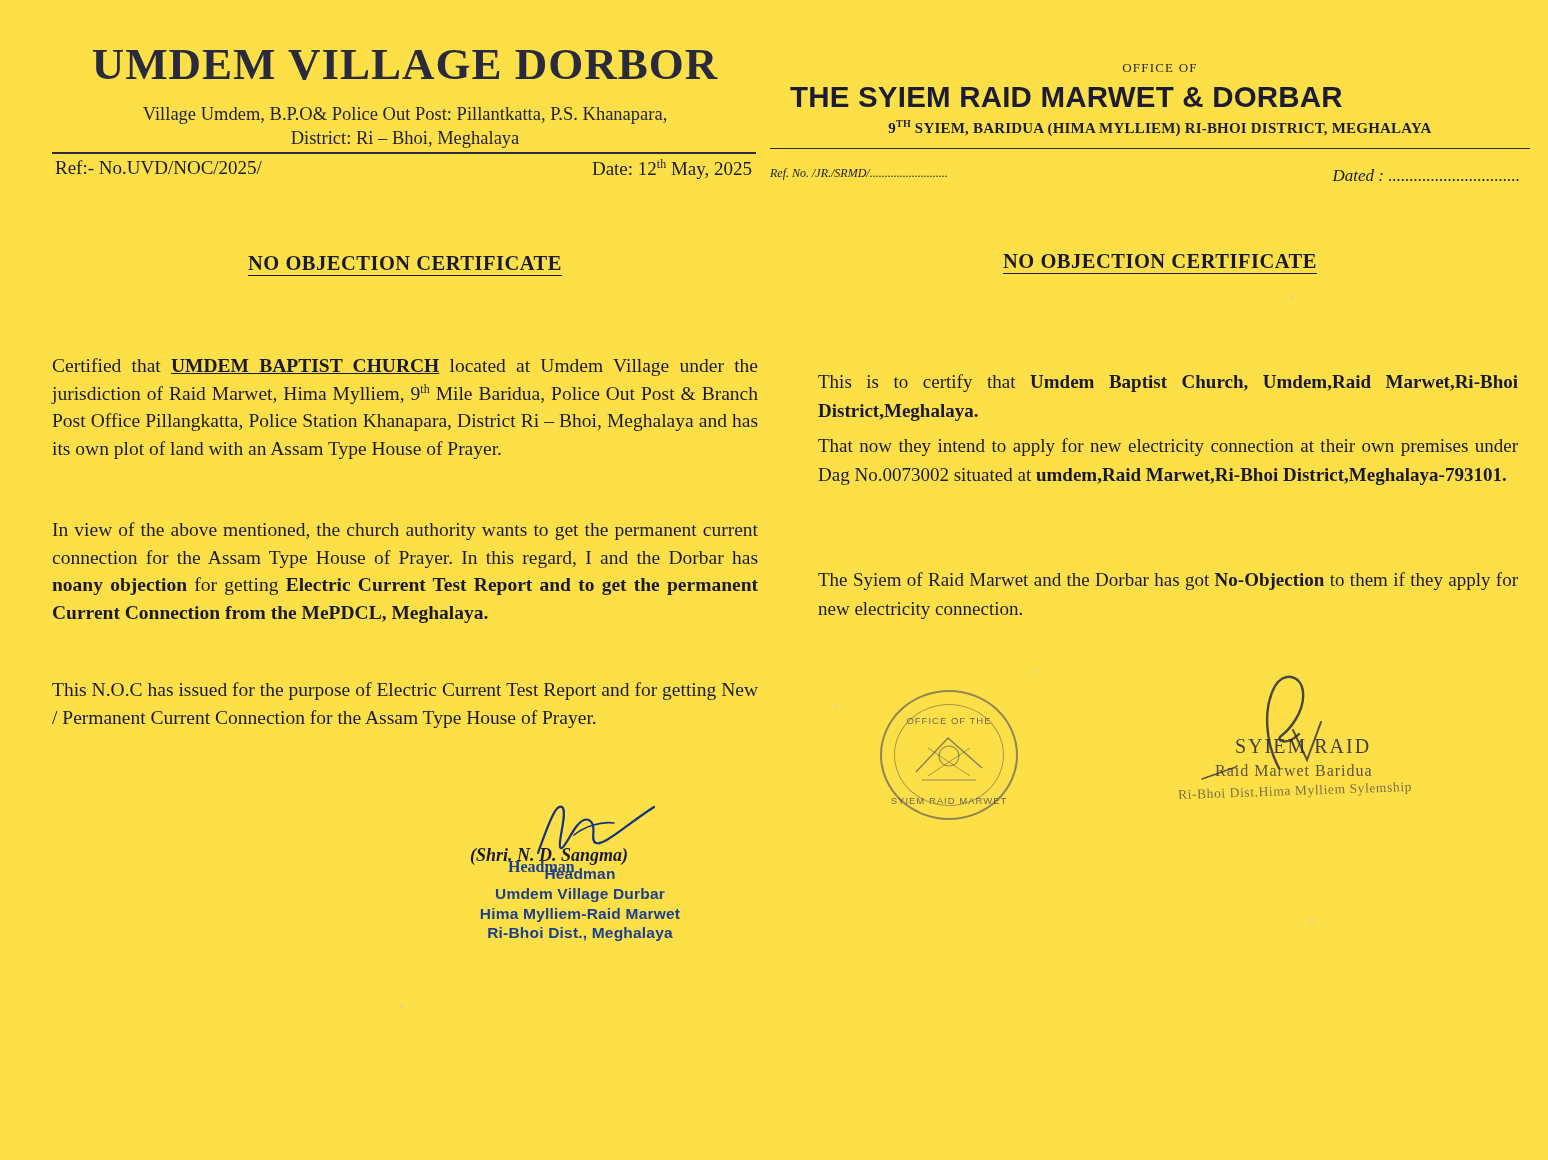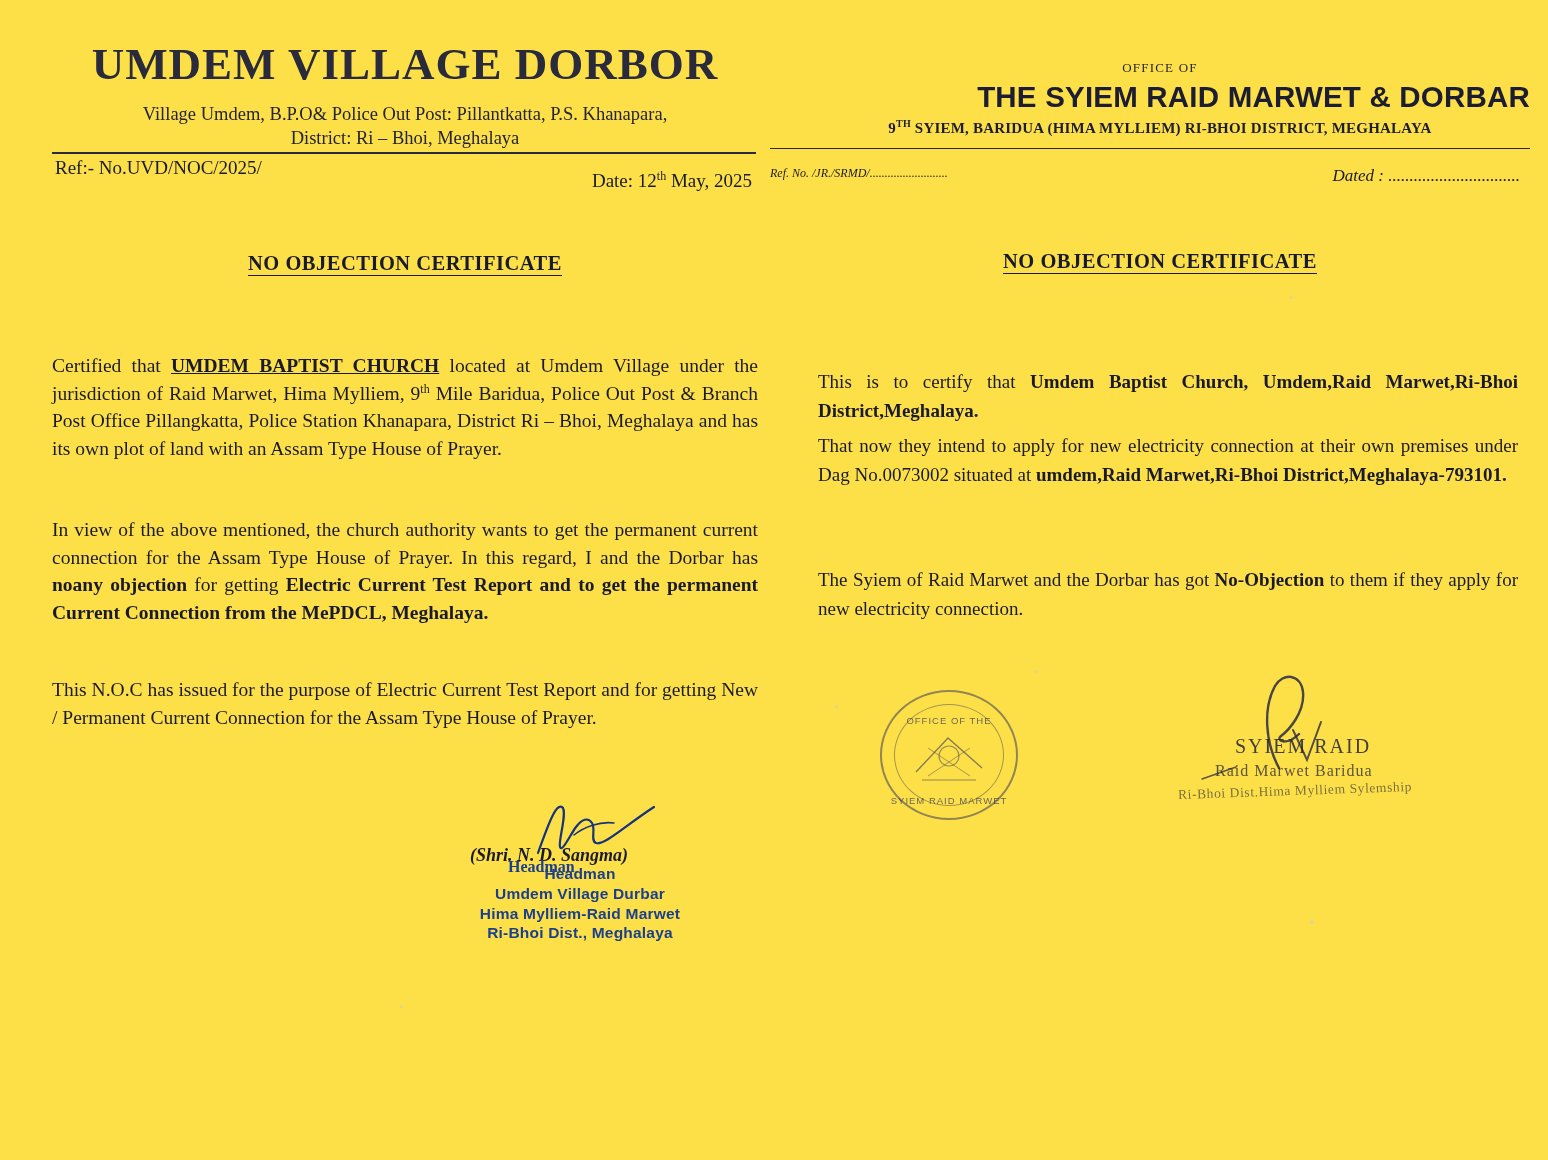--- a/index.html
+++ b/index.html
@@ -66,21 +66,20 @@
   }
   .left-ref {
     position: absolute;
     left: 55px; top: 157px;
     font-size: 19px;
   }
   .left-date {
     position: absolute;
     right: 18px; top: 157px;
     font-size: 19px;
-    margin-top: 12px;
   }
   .left-date sup { font-size: 12px; }
   .noc-heading-left {
     position: absolute;
     left: 55px; top: 252px;
     width: 700px;
     text-align: center;
     font-weight: bold;
     font-size: 20.5px;
     letter-spacing: 0.5px;
@@ -146,21 +145,21 @@
     text-align: center;
     font-family: "Liberation Serif", serif;
     font-size: 13px;
     letter-spacing: 1.2px;
     color: #25253c;
   }
   .r-title {
     position: absolute;
     left: 20px; top: 80px;
     width: 740px;
-    text-align: right;
+    text-align: left;
     font-family: "Liberation Sans", sans-serif;
     font-weight: bold;
     font-size: 29.5px;
     letter-spacing: 0.2px;
     color: #1c1c33;
   }
   .r-sub {
     position: absolute;
     left: 20px; top: 118px;
     width: 740px;

